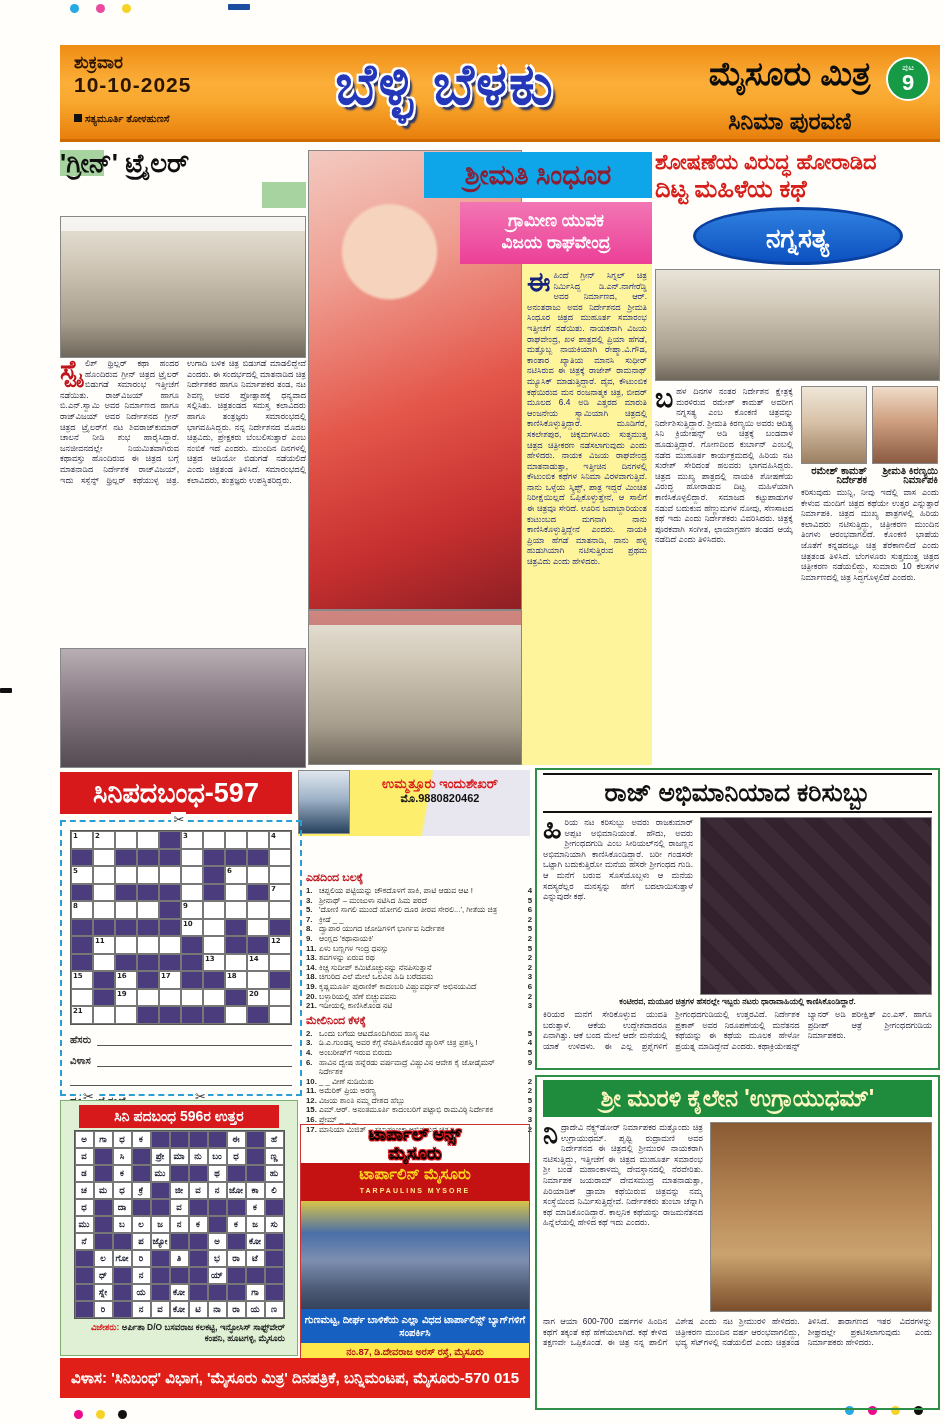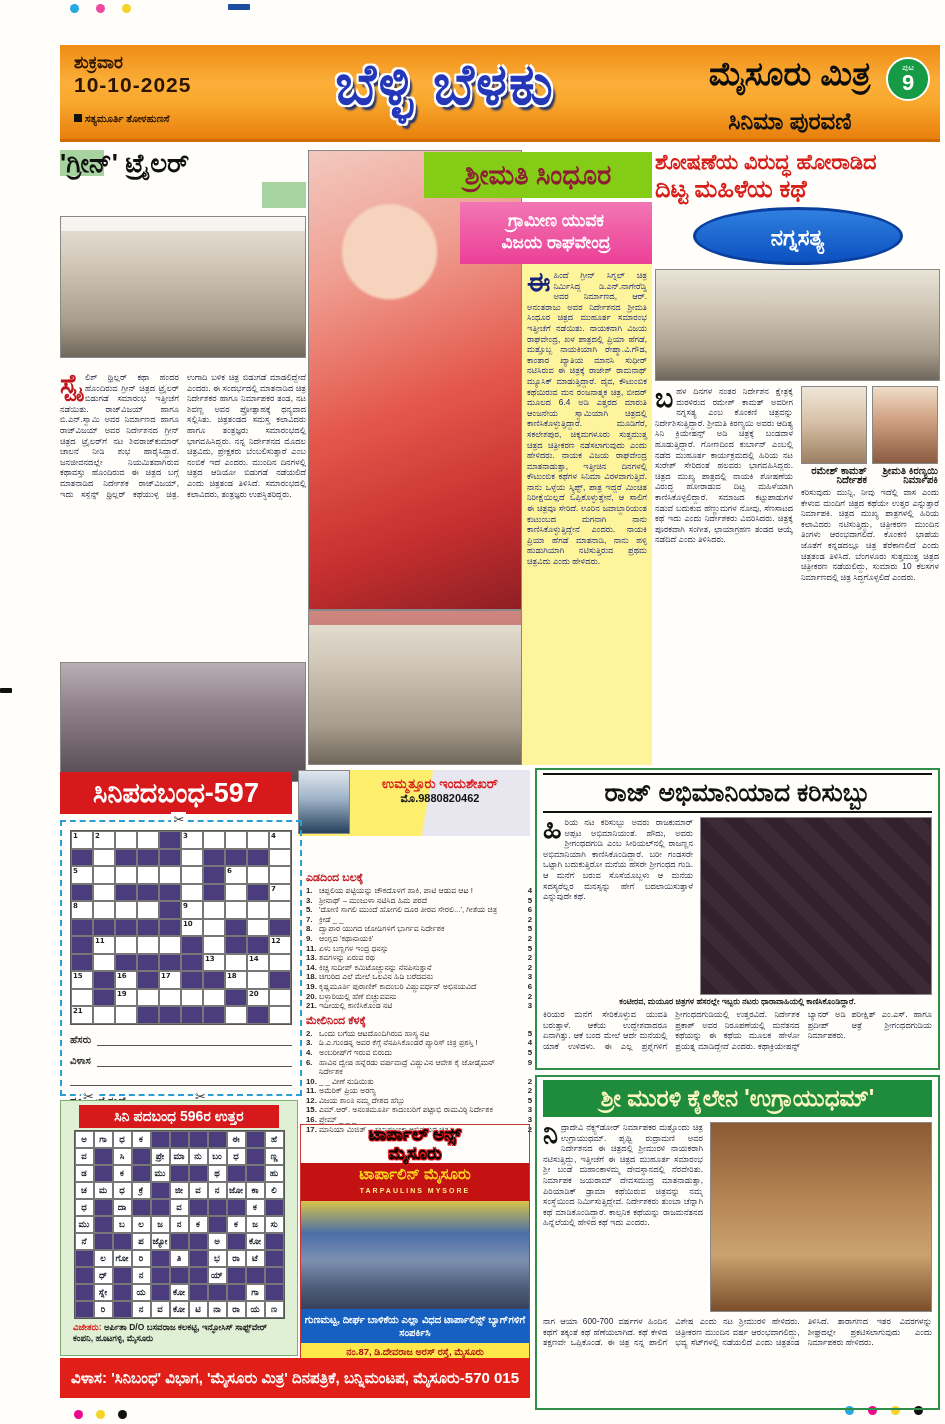--- a/index.html
+++ b/index.html
@@ -45,35 +45,35 @@
   .lh-wrap .gsq{position:absolute;width:44px;height:26px;background:#a6d3a0;}
   .lh-wrap .g1{left:0;top:2px;} .lh-wrap .g2{right:0;top:34px;}
   .lh-line{position:relative;font-size:26px;font-weight:bold;color:#101010;line-height:31px;}
   .body-txt{font-size:8.3px;line-height:10.6px;text-align:justify;color:#23243a;overflow:hidden;}
   .two-col{column-count:2;column-gap:8px;}
   .three-col{column-count:3;column-gap:8px;}
   .dropcap{float:left;font-size:27px;line-height:24px;font-weight:bold;margin:0 3px 0 0;}
   
   #center-panel{position:absolute;left:308px;top:150px;width:344px;height:615px;}
   #actress-photo{position:absolute;left:0;top:0;width:214px;height:460px;}
-  #c-banner1{position:absolute;left:116px;top:2px;width:228px;height:46px;background:#84cc16;
+  #c-banner1{position:absolute;left:116px;top:2px;width:228px;height:46px;background:#0ea5e9;
       color:#8c1d33;font-size:27px;font-weight:bold;text-align:center;line-height:46px;}
   #c-banner2{position:absolute;left:152px;top:52px;width:192px;height:62px;
       background:linear-gradient(180deg,#f276b4,#ec3f97);color:#fff;font-weight:bold;
       font-size:17px;text-align:center;line-height:22px;padding-top:8px;}
   #c-yellow{position:absolute;left:214px;top:114px;width:130px;height:501px;background:#fdf49c;
       padding:6px 5px;color:#16227a;}
   #c-inset-photo{position:absolute;left:0;top:460px;width:214px;height:155px;}
   
   #right-col{position:absolute;left:655px;top:148px;width:285px;height:618px;}
   .r-head{font-size:21px;font-weight:bold;color:#d71f1a;text-align:left;line-height:27px;}
   .r-head .l2{font-size:24px;}
   #oval{width:210px;height:58px;margin:5px auto 4px;border-radius:50%;
       background:linear-gradient(180deg,#2f80e0,#0c50c0);border:3px solid #0a3f9d;
-      color:#fff;font-size:22px;font-weight:bold;text-align:center;line-height:56px;}
+      color:#fff;font-size:26px;font-weight:bold;text-align:center;line-height:56px;}
   #r-photo{margin-top:2px;width:285px;height:112px;}
   .r-body{display:flex;gap:8px;margin-top:5px;}
   .r-bcol{width:138px;height:370px;}
   .portraits{display:flex;gap:5px;margin-bottom:3px;}
   .portrait{width:66px;}
   .portrait .photo{width:66px;height:78px;}
   .pcap{font-size:10px;font-weight:bold;text-align:right;line-height:9px;margin-top:2px;}
   
   #cw-banner{position:absolute;left:60px;top:772px;width:232px;height:42px;background:#d7191c;
       color:#fff;font-size:27px;font-weight:bold;text-align:center;line-height:42px;}
@@ -108,21 +108,21 @@
   .ad-outline{font-size:17px;font-weight:bold;text-align:center;line-height:19px;color:#000000;
       text-shadow:-1px -1px 0 #d7191c,1px -1px 0 #d7191c,-1px 1px 0 #d7191c,1px 1px 0 #d7191c;}
   .ad-sign{background:#c41111;color:#ffd71c;text-align:center;font-weight:bold;font-size:15px;line-height:17px;padding:2px 9px;}
   .ad-sign .en{display:block;font-size:7px;color:#ffe98a;letter-spacing:2px;}
   #ad .photo{width:228px;height:108px;border:none;}
   .ad-blue{background:#1560c0;color:#fff;font-size:10px;font-weight:bold;text-align:center;line-height:13px;padding:4px 2px;}
   .ad-yellow{background:#ffe84a;color:#b01010;font-size:9.5px;font-weight:bold;text-align:center;padding:3px 0;}
   
   #answers{position:absolute;left:60px;top:1100px;width:238px;height:256px;background:#dff0d4;border:1px solid #7fae73;}
   .ans-banner{margin:4px auto 2px;width:200px;background:#d7191c;color:#fff;font-size:14px;font-weight:bold;text-align:center;padding:3px 0;}
-  .winner{font-size:8.5px;line-height:11px;text-align:left;color:#222;padding:3px 12px;font-weight:bold;}
+  .winner{font-size:8.5px;line-height:11px;text-align:right;color:#222;padding:3px 12px;font-weight:bold;}
   .winner .wl{color:#d7191c;}
   
   #footer-strip{position:absolute;left:60px;top:1358px;width:470px;height:40px;background:#e02018;
       color:#fff;font-size:15px;font-weight:bold;text-align:center;line-height:40px;}
   
   #karisubbu{position:absolute;left:535px;top:768px;width:405px;height:302px;border:2px solid #2f8f48;padding:3px 6px;}
   .k-head{border-top:2px solid #111;border-bottom:2px solid #111;text-align:center;
       font-size:25px;font-weight:bold;color:#101010;padding:3px 0;margin-bottom:4px;}
   .k-row{display:flex;gap:7px;}
   .k-txt{width:150px;height:178px;}
@@ -176,21 +176,21 @@
 
   <div id="left-col" data-name="article-green-trailer">
     <div class="lh-wrap" data-name="green-trailer-headline">
       <div class="gsq g1" data-name="green-block-left"></div>
       <div class="gsq g2" data-name="green-block-right"></div>
       <div class="lh-line" data-name="headline-line1">'ಗ್ರೀನ್' ಟ್ರೈಲರ್</div>
     </div>
     <div class="photo ph-grey" data-name="photo-green-trailer-launch" style="width:246px;height:142px;margin-top:2px;">
         <div class="ph-sign" data-name="photo-backdrop-banner"></div>
       </div>
-    <div class="body-txt two-col" data-name="green-article-body" style="height:286px;margin-top:14px;">
+    <div class="body-txt two-col" data-name="green-article-body" style="height:286px;margin-top:0;">
       <span class="dropcap" style="color:#c0141c;" data-name="drop-cap">ಸ್ಟೈ</span><span data-name="body-text">ಲಿಶ್ ಥ್ರಿಲ್ಲರ್ ಕಥಾ ಹಂದರ ಹೊಂದಿರುವ ಗ್ರೀನ್ ಚಿತ್ರದ ಟ್ರೈಲರ್ ಬಿಡುಗಡೆ ಸಮಾರಂಭ ಇತ್ತೀಚೆಗೆ ನಡೆಯಿತು. ರಾಜ್‌ವಿಜಯ್ ಹಾಗೂ ಬಿ.ಎನ್.ಸ್ವಾಮಿ ಅವರ ನಿರ್ಮಾಣದ ಹಾಗೂ ರಾಜ್‌ವಿಜಯ್ ಅವರ ನಿರ್ದೇಶನದ ಗ್ರೀನ್ ಚಿತ್ರದ ಟ್ರೈಲರ್‌ಗೆ ನಟ ಶಿವರಾಜ್‌ಕುಮಾರ್ ಚಾಲನೆ ನೀಡಿ ಶುಭ ಹಾರೈಸಿದ್ದಾರೆ. ಜನಜೀವನದಲ್ಲೇ ನಿಯಮಿತವಾಗಿರುವ ಕಥಾವಸ್ತು ಹೊಂದಿರುವ ಈ ಚಿತ್ರದ ಬಗ್ಗೆ ಮಾತನಾಡಿದ ನಿರ್ದೇಶಕ ರಾಜ್‌ವಿಜಯ್, ಇದು ಸಸ್ಪೆನ್ಸ್ ಥ್ರಿಲ್ಲರ್ ಕಥೆಯುಳ್ಳ ಚಿತ್ರ. ಉಗಾದಿ ಬಳಿಕ ಚಿತ್ರ ಬಿಡುಗಡೆ ಮಾಡಲಿದ್ದೇವೆ ಎಂದರು. ಈ ಸಂದರ್ಭದಲ್ಲಿ ಮಾತನಾಡಿದ ಚಿತ್ರ ನಿರ್ದೇಶಕರ ಹಾಗೂ ನಿರ್ಮಾಪಕರ ತಂಡ, ನಟ ಶಿವಣ್ಣ ಅವರ ಪ್ರೋತ್ಸಾಹಕ್ಕೆ ಧನ್ಯವಾದ ಸಲ್ಲಿಸಿತು. ಚಿತ್ರತಂಡದ ಸಮಸ್ತ ಕಲಾವಿದರು ಹಾಗೂ ತಂತ್ರಜ್ಞರು ಸಮಾರಂಭದಲ್ಲಿ ಭಾಗವಹಿಸಿದ್ದರು. ನನ್ನ ನಿರ್ದೇಶನದ ಮೊದಲ ಚಿತ್ರವಿದು, ಪ್ರೇಕ್ಷಕರು ಬೆಂಬಲಿಸುತ್ತಾರೆ ಎಂಬ ನಂಬಿಕೆ ಇದೆ ಎಂದರು. ಮುಂದಿನ ದಿನಗಳಲ್ಲಿ ಚಿತ್ರದ ಆಡಿಯೋ ಬಿಡುಗಡೆ ನಡೆಯಲಿದೆ ಎಂದು ಚಿತ್ರತಂಡ ತಿಳಿಸಿದೆ. ಸಮಾರಂಭದಲ್ಲಿ ಕಲಾವಿದರು, ತಂತ್ರಜ್ಞರು ಉಪಸ್ಥಿತರಿದ್ದರು.</span>
     </div>
     <div class="photo ph-grey" data-name="photo-green-event-group" style="width:246px;height:120px;margin-top:4px;background:linear-gradient(180deg,#b9aeb4 0%,#8d7f88 40%,#554a52 100%);"></div>
   </div>
 
   <div id="center-panel" data-name="article-srimati-sindhura">
     <div id="actress-photo" class="photo ph-actress" data-name="photo-actress-red-saree"></div>
     <div id="c-banner1" data-name="sindhura-title-banner">ಶ್ರೀಮತಿ ಸಿಂಧೂರ</div>
     <div id="c-banner2" data-name="sindhura-sub-banner">
       <div data-name="sub-line1">ಗ್ರಾಮೀಣ ಯುವಕ</div>

